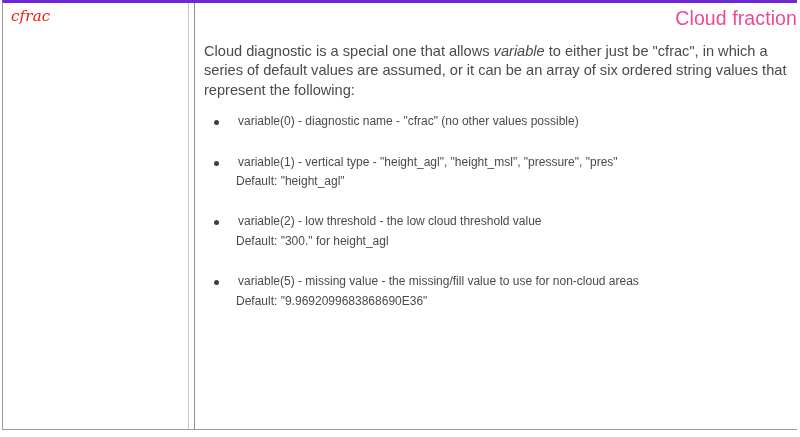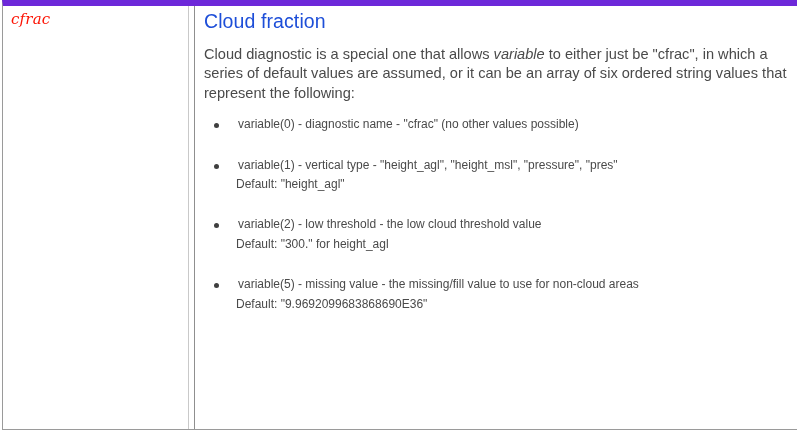--- a/index.html
+++ b/index.html
@@ -14,21 +14,21 @@
     font-family: "Liberation Sans", sans-serif;
     -webkit-font-smoothing: antialiased;
   }
 
   .doc-table {
     position: absolute;
     left: 2px;
     top: 0px;
     width: 795px;
     height: 430px;
-    border-top: 6px solid #6d28d9;
+    border-top: 3px solid #6d28d9;
     border-left: 1px solid #9a9a9a;
     border-bottom: 1px solid #9a9a9a;
     box-sizing: border-box;
     display: flex;
     background: #ffffff;
   }
 
   
   .name-cell {
     width: 186px;
@@ -59,27 +59,28 @@
   
   .content-cell {
     flex: 1 1 auto;
     box-sizing: border-box;
     padding: 3px 0 0 9px;
     background: #ffffff;
     overflow: hidden;
   }
 
   .section-title {
-    color: #1d4ed8;
+    color: #ec4899;
     font-size: 19.5px;
     line-height: 24px;
     font-weight: 400;
     margin: 0 0 12px 0;
     letter-spacing: 0.1px;
     white-space: nowrap;
+    text-align: right;
   }
 
   .intro-para {
     color: #4a4a4a;
     font-size: 14.6px;
     line-height: 19.4px;
     margin: 5px 0 0 0;
     width: 598px;
   }
   .intro-para em {

